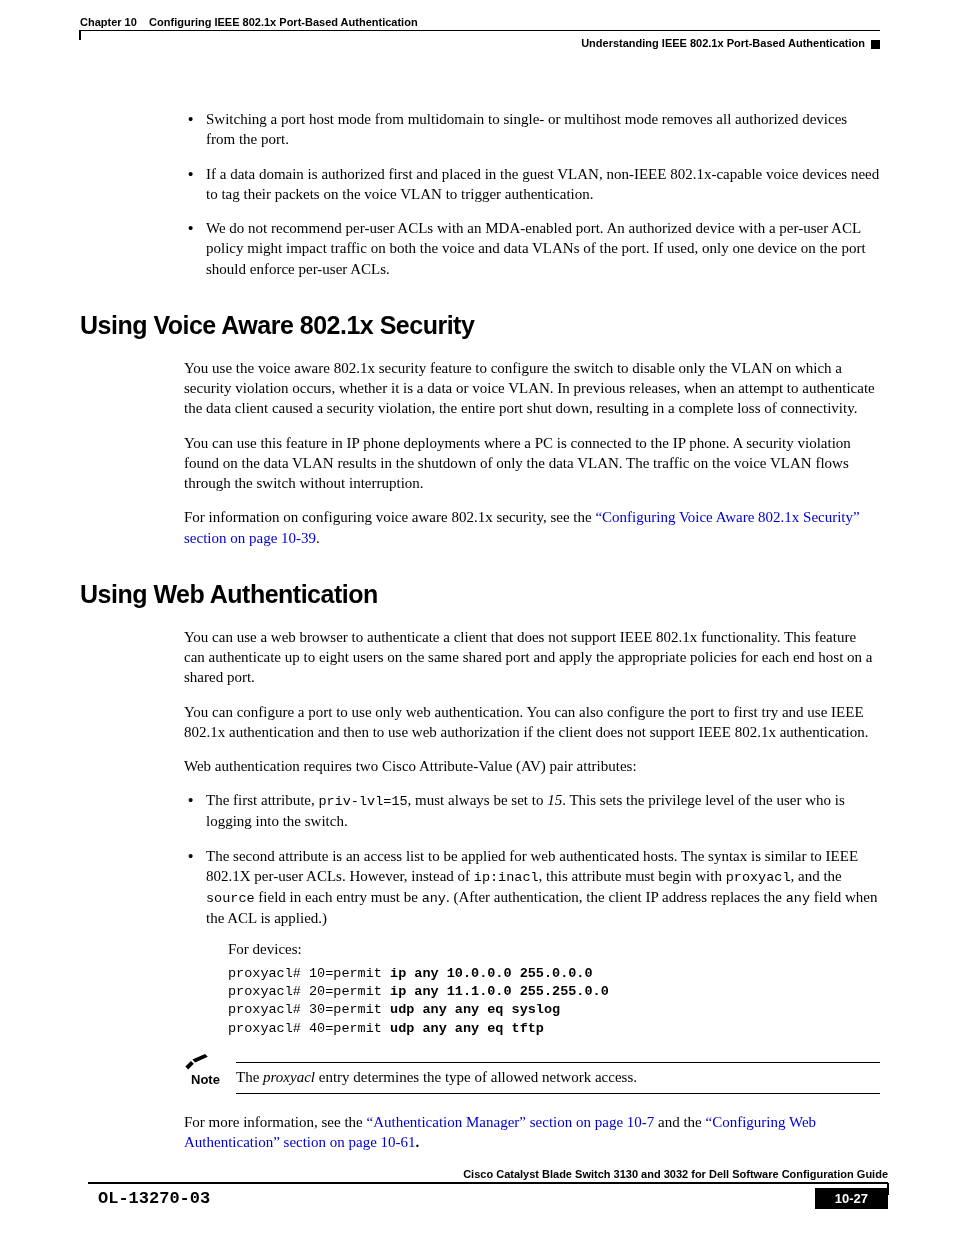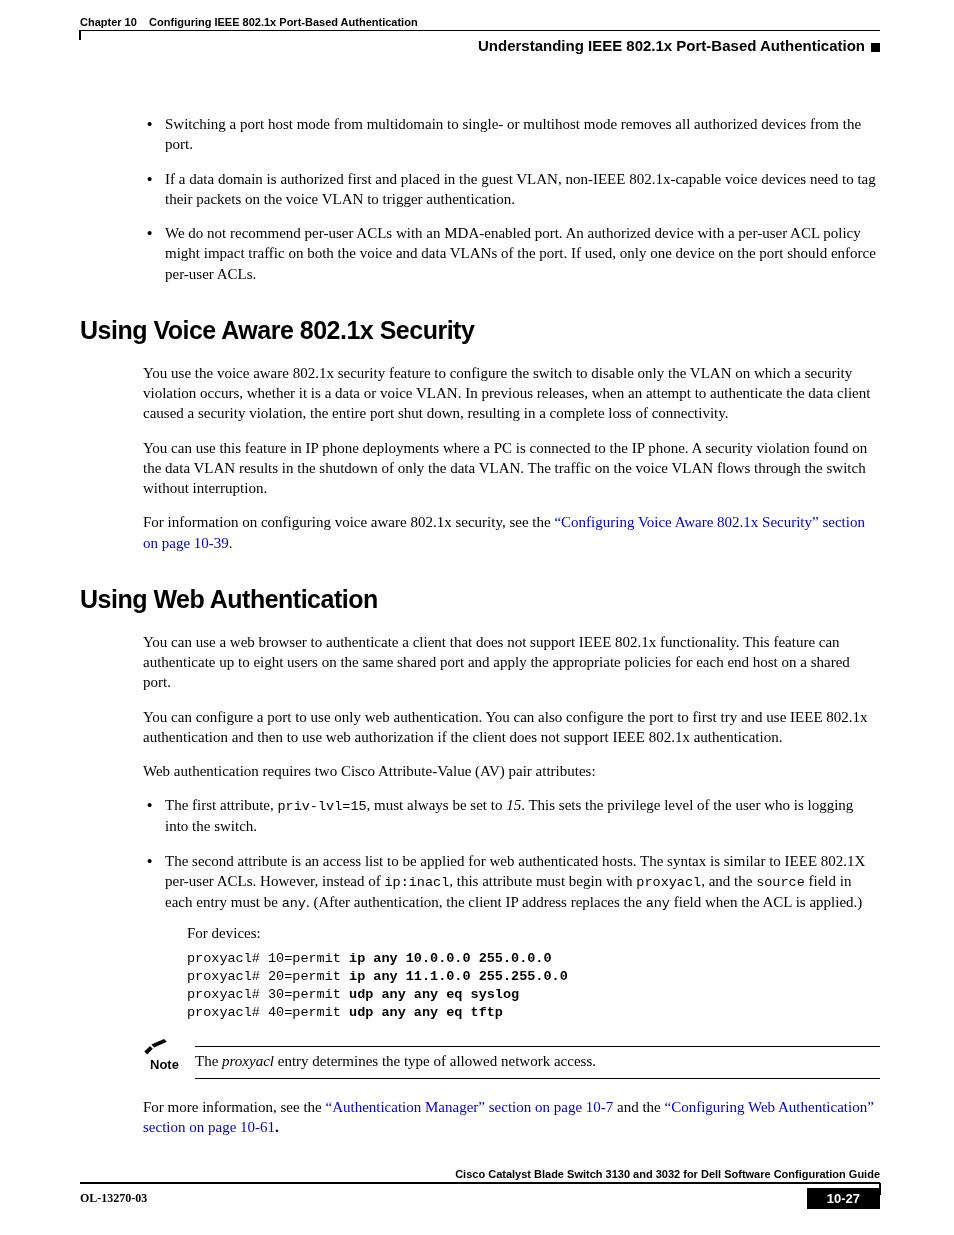--- a/index.html
+++ b/index.html
@@ -36,37 +36,37 @@
     display: flex;
     justify-content: space-between;
     font-family: Arial, Helvetica, sans-serif;
     font-size: 11px;
     font-weight: bold;
     padding-bottom: 2px;
   }
   .header-left { }
   .sub-header-row {
     font-family: Arial, Helvetica, sans-serif;
-    font-size: 15px;
+    font-size: 11px;
     font-weight: bold;
     text-align: right;
     margin-top: 6px;
   }
   .sub-header-row .sq {
     display: inline-block;
     width: 9px; height: 9px;
     background: #000;
     vertical-align: middle;
     margin-left: 6px;
   }
   .content {
     margin-top: 60px;
   }
   .body-indent {
-    margin-left: 63px;
+    margin-left: 104px;
   }
   ul.bullets {
     list-style: none;
     padding: 0;
     margin: 0 0 14px 0;
   }
   ul.bullets > li {
     position: relative;
     padding-left: 22px;
     margin-bottom: 14px;
@@ -134,21 +134,21 @@
   .note-rule-after {
     border-top: 1px solid #000;
     margin-left: 52px;
     margin-top: 6px;
     margin-bottom: 18px;
   }
   i.em { font-style: italic; }
 
   .footer {
     position: absolute;
-    left: 80px;
+    left: 88px;
     bottom: 26px;
     width: 800px;
   }
   .footer .doc-title {
     font-family: Arial, Helvetica, sans-serif;
     font-size: 11px;
     font-weight: bold;
     text-align: right;
     padding-bottom: 2px;
   }
@@ -163,23 +163,24 @@
     width: 1px; height: 12px;
     border-right: 2px solid #000;
   }
   .footer .below {
     display: flex;
     justify-content: space-between;
     align-items: center;
     margin-top: 4px;
   }
   .footer .ol {
-    font-family: Liberation Serif, serif;
-    font-size: 12px;
-    font-weight: bold;
+    font-family: Liberation Mono, monospace;
+    font-size: 17px;
+    font-weight: bold;
+    margin-left: 10px;
   }
   .footer .pg {
     background: #000;
     color: #fff;
     font-family: Arial, Helvetica, sans-serif;
     font-weight: bold;
     font-size: 13px;
     padding: 3px 20px;
   }
 </style>

